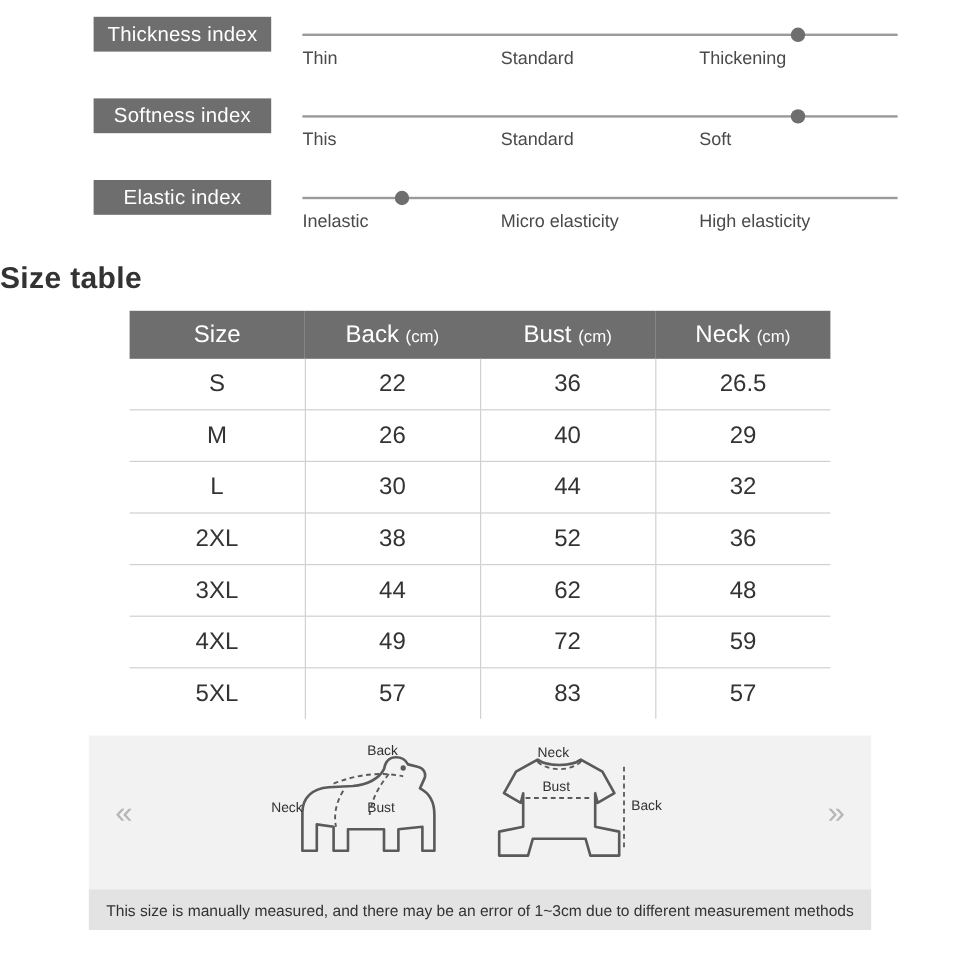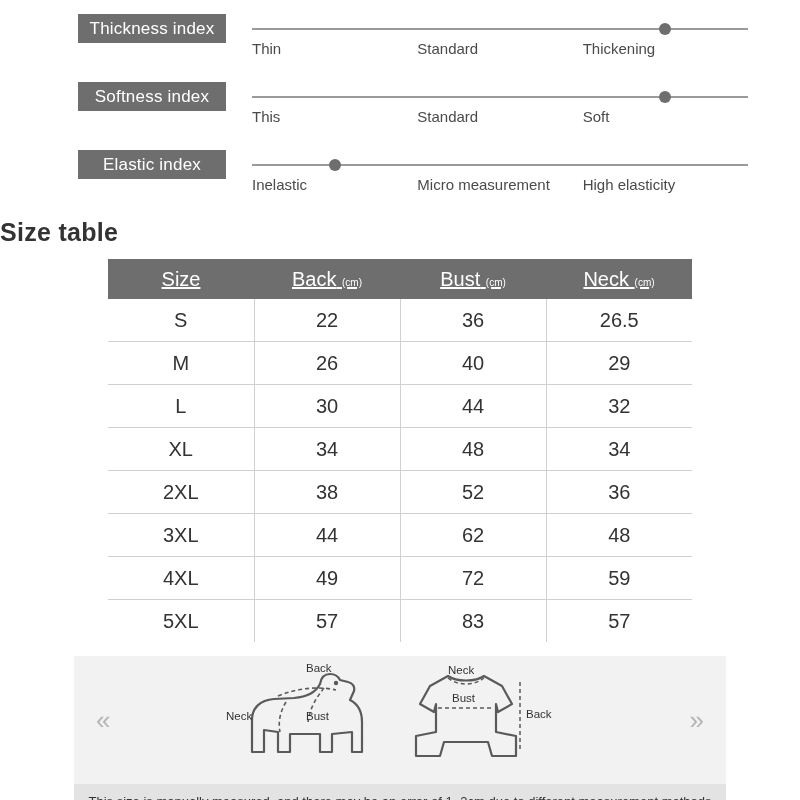--- a/index.html
+++ b/index.html
@@ -94,24 +94,23 @@
     border-collapse: collapse;
     table-layout: fixed;
   }
   table.size-table thead th {
     background: #6e6e6e;
     color: #ffffff;
     font-size: 20px;
     font-weight: normal;
     height: 38px;
     vertical-align: middle;
-    text-decoration: underline;
   }
   table.size-table thead th .unit {
-    font-size: 10px;
+    font-size: 14px;
     margin-top: 20px;
   }
   table.size-table td {
     text-align: center;
     font-size: 20px;
     color: #333;
     height: 40px;
     border-bottom: 1px solid #d0d0d0;
     border-right: 1px solid #d0d0d0;
   }
@@ -198,21 +197,21 @@
       </div>
     </div>
 
     <div class="index-row">
       <div class="index-label">Elastic index</div>
       <div class="slider">
         <div class="slider-line"></div>
         <div class="slider-dot" style="left:16.666%"></div>
         <div class="slider-ticks">
           <span>Inelastic</span>
-          <span>Micro measurement</span>
+          <span>Micro elasticity</span>
           <span>High elasticity</span>
         </div>
       </div>
     </div>
 
   </div>
 
   <div class="table-title">Size table</div>
 
   <table class="size-table">
@@ -241,26 +240,20 @@
         <td>M</td>
         <td>26</td>
         <td>40</td>
         <td>29</td>
       </tr>
       <tr>
         <td>L</td>
         <td>30</td>
         <td>44</td>
         <td>32</td>
-      </tr>
-      <tr>
-        <td>XL</td>
-        <td>34</td>
-        <td>48</td>
-        <td>34</td>
       </tr>
       <tr>
         <td>2XL</td>
         <td>38</td>
         <td>52</td>
         <td>36</td>
       </tr>
       <tr>
         <td>3XL</td>
         <td>44</td>

